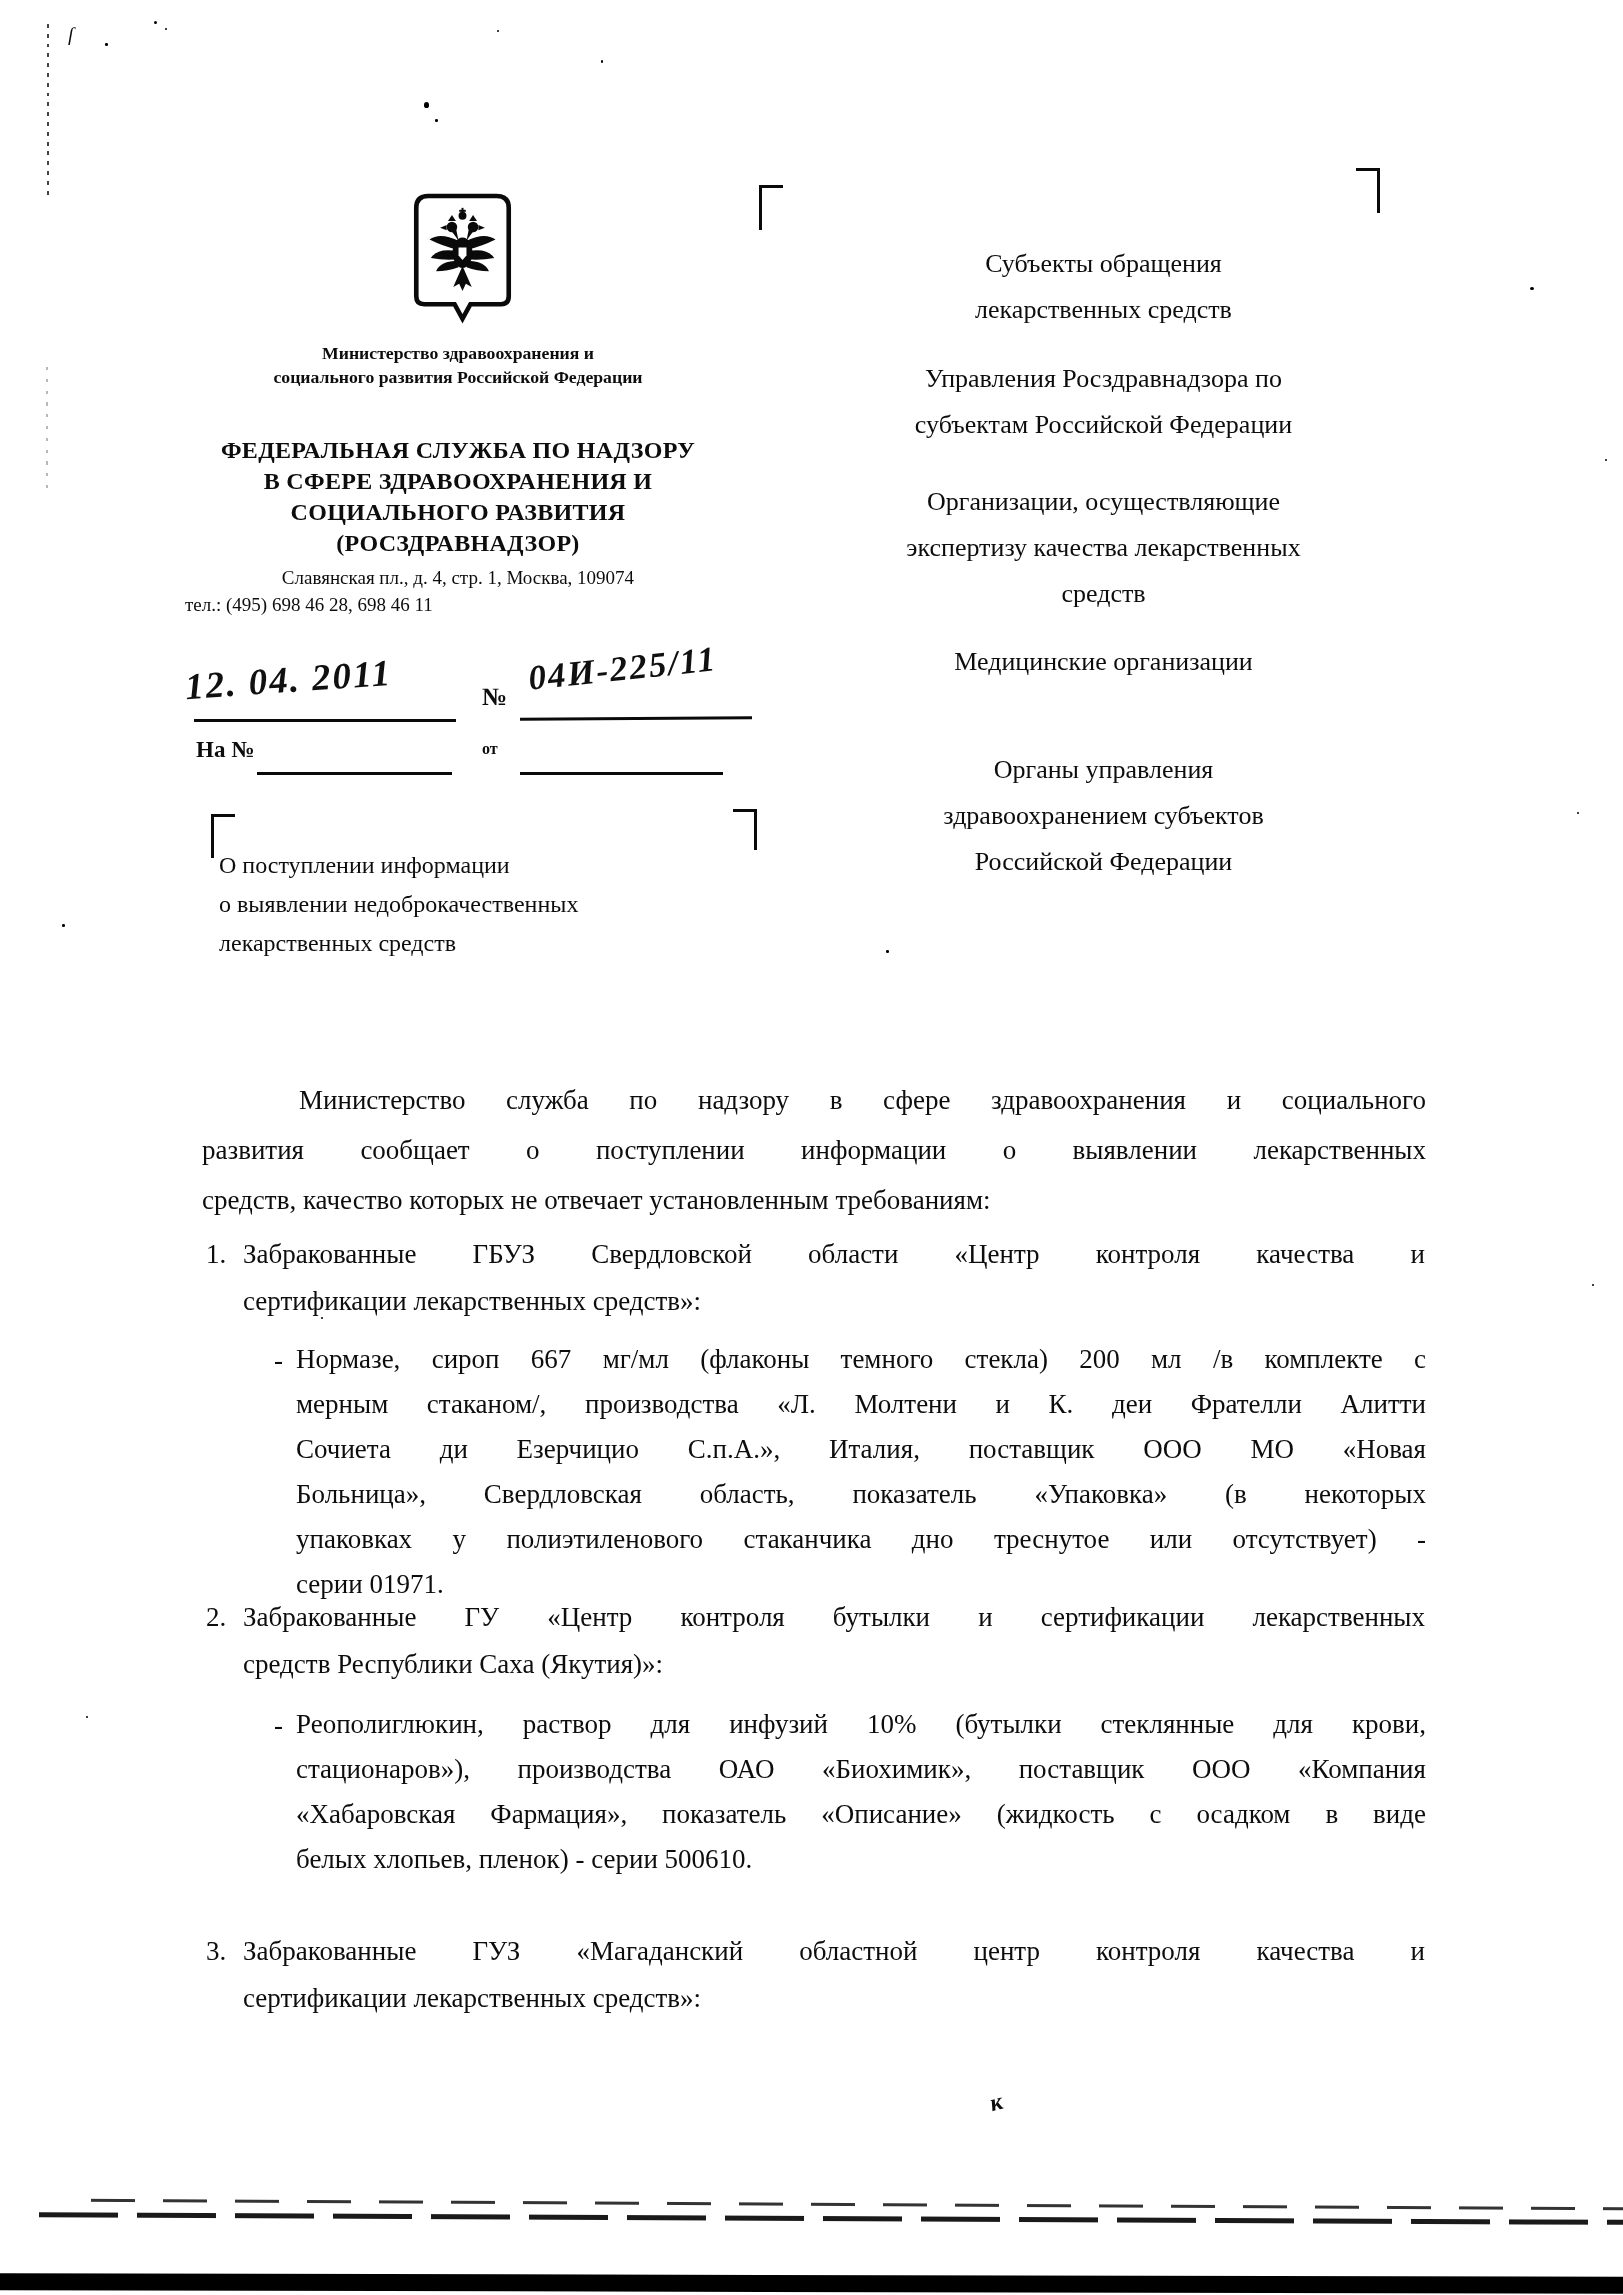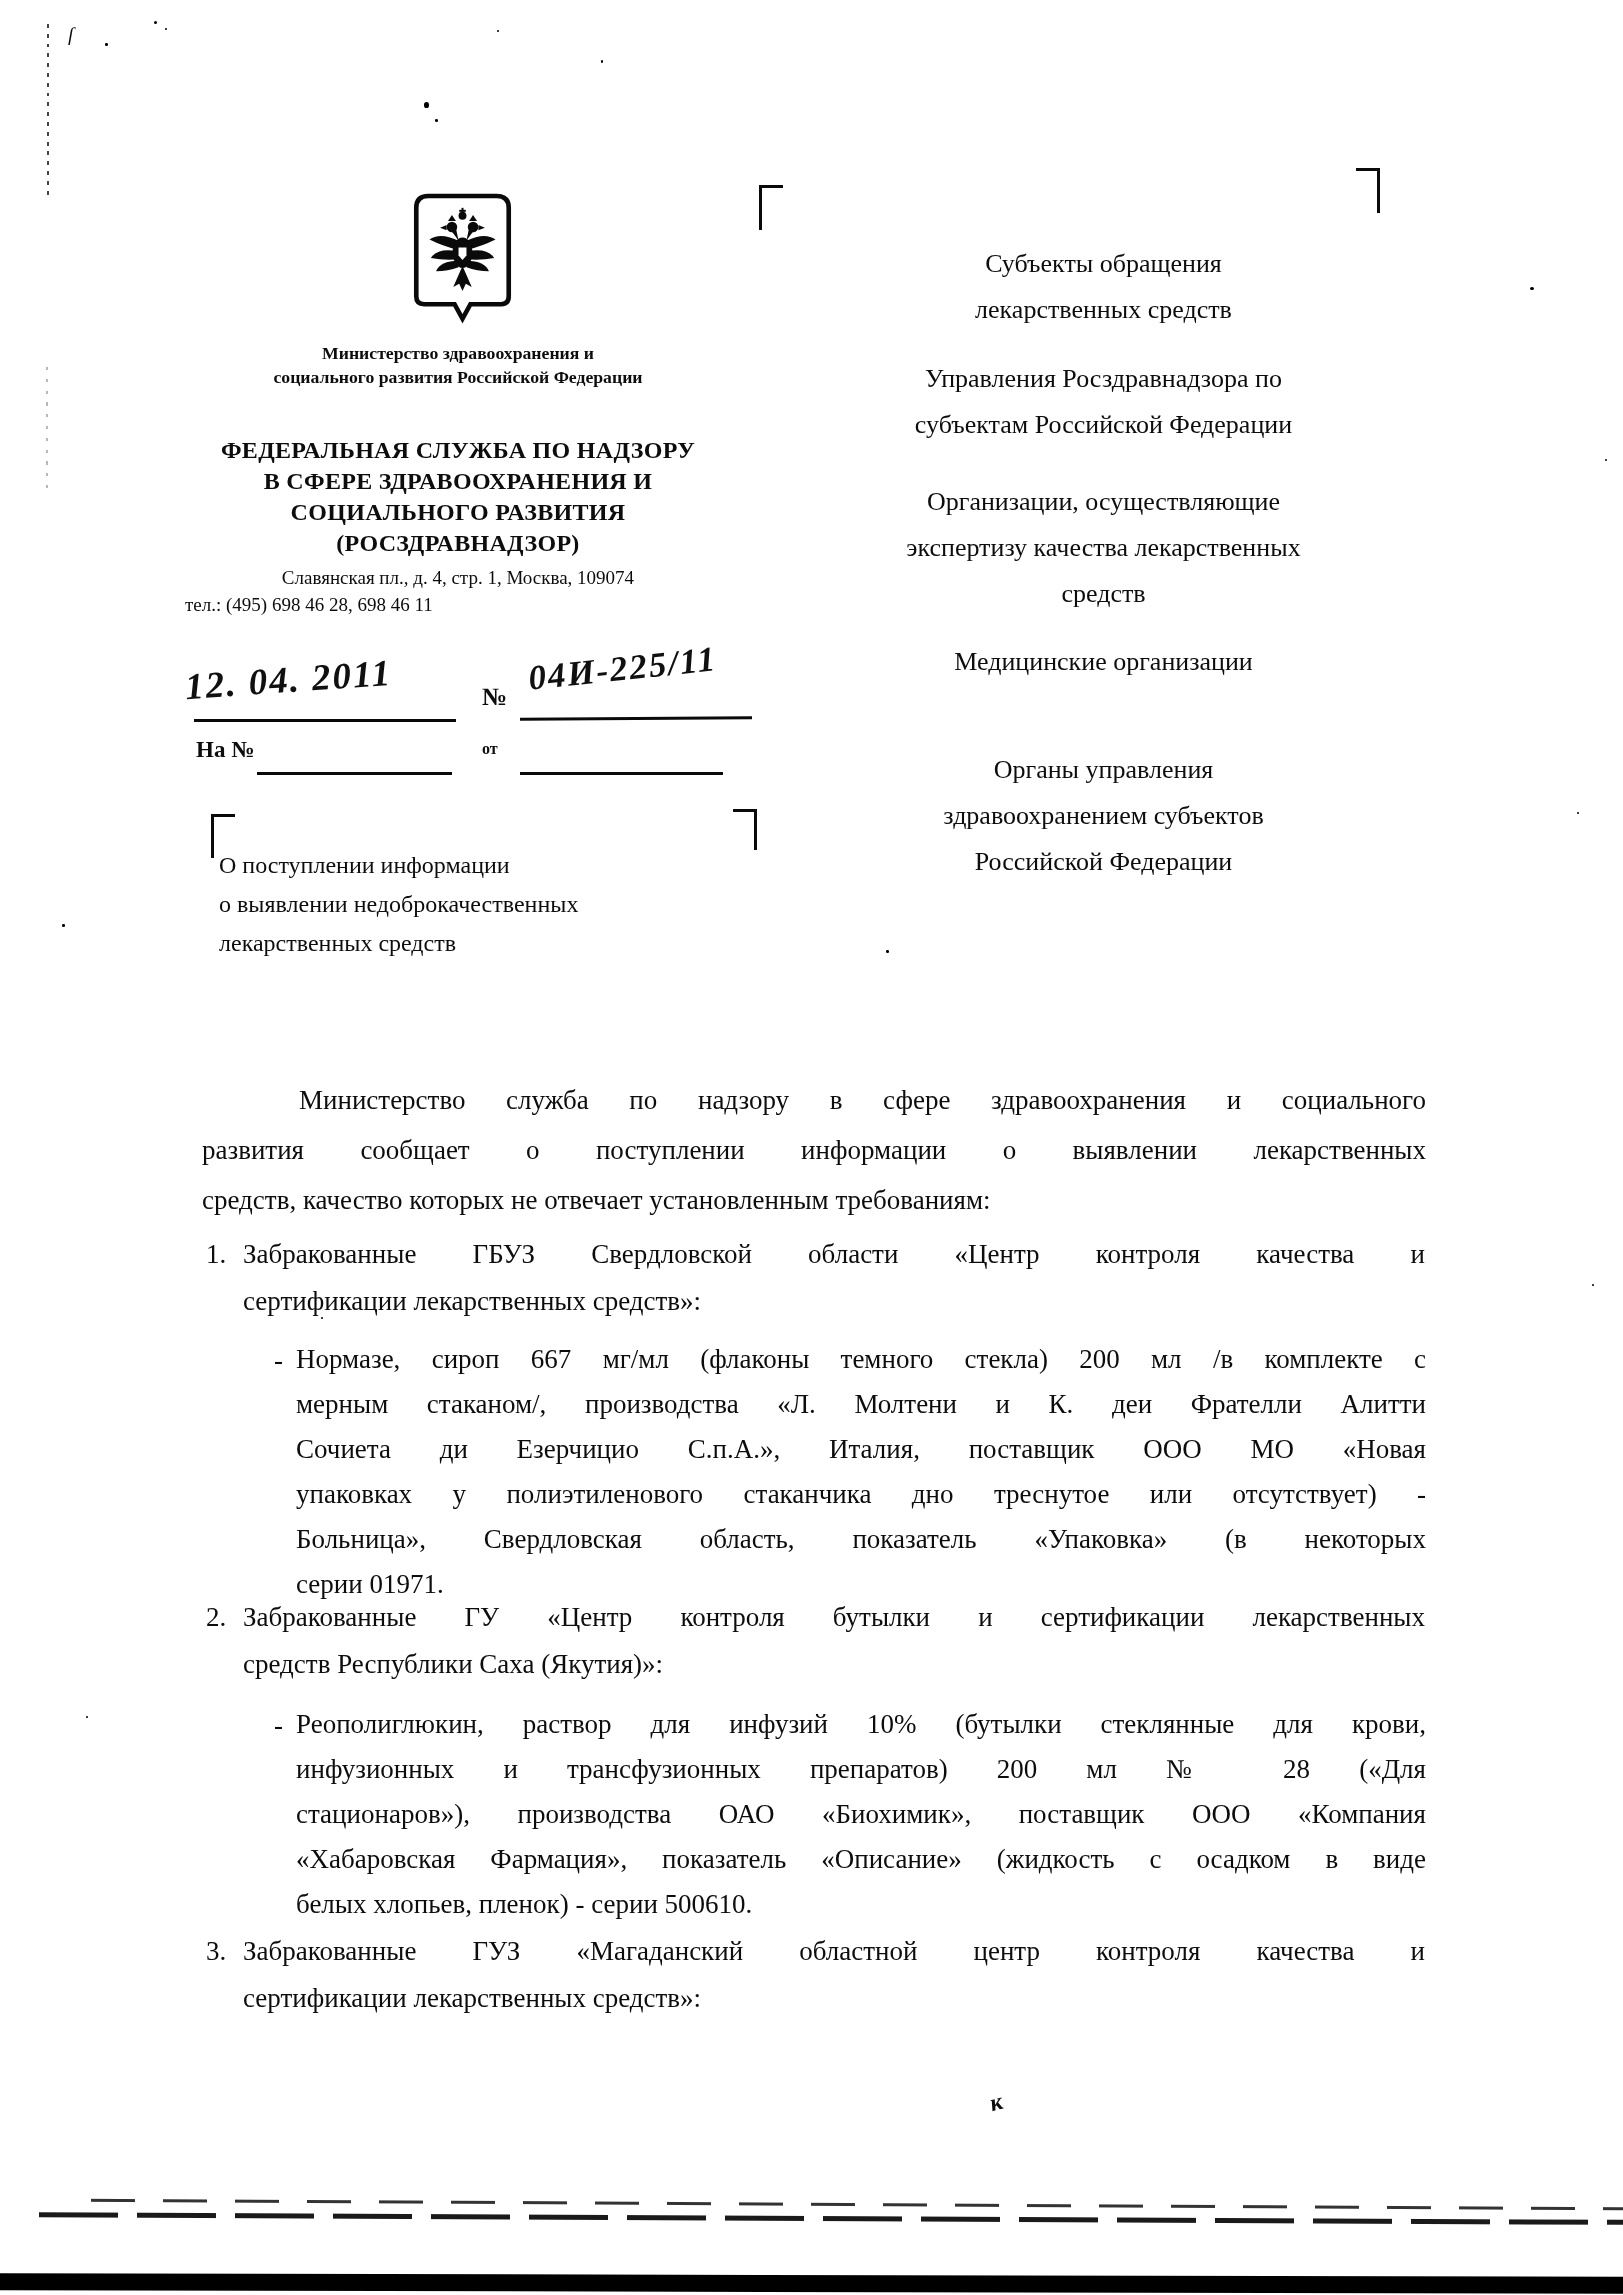--- a/index.html
+++ b/index.html
@@ -216,38 +216,37 @@
         <div class="tline">Забракованные ГБУЗ Свердловской области «Центр контроля качества и</div>
         <div class="tline tline-last">сертификации лекарственных средств»:</div>
       </div>
   </div>
   <div class="entry entry-1">
     <span class="entry-mark">-</span>
     <div>
         <div class="tline">Нормазе, сироп 667 мг/мл (флаконы темного стекла) 200 мл /в комплекте с</div>
         <div class="tline">мерным стаканом/, производства «Л. Молтени и К. деи Фрателли Алитти</div>
         <div class="tline">Сочиета ди Езерчицио С.п.А.», Италия, поставщик ООО МО «Новая</div>
+        <div class="tline">Больница», Свердловская область, показатель «Упаковка» (в некоторых</div>
         <div class="tline">упаковках у полиэтиленового стаканчика дно треснутое или отсутствует) -</div>
-        <div class="tline">Больница», Свердловская область, показатель «Упаковка» (в некоторых</div>
         <div class="tline tline-last">серии 01971.</div>
       </div>
   </div>
 
   <div class="item item-2">
     <span class="item-num">2.</span>
     <div>
         <div class="tline">Забракованные ГУ «Центр контроля бутылки и сертификации лекарственных</div>
         <div class="tline tline-last">средств Республики Саха (Якутия)»:</div>
       </div>
   </div>
   <div class="entry entry-2">
     <span class="entry-mark">-</span>
     <div>
         <div class="tline">Реополиглюкин, раствор для инфузий 10% (бутылки стеклянные для крови,</div>
-        <div class="tline">инфузионных и трансфузионных препаратов) 200 мл № 28 («Для</div>
         <div class="tline">стационаров»), производства ОАО «Биохимик», поставщик ООО «Компания</div>
         <div class="tline">«Хабаровская Фармация», показатель «Описание» (жидкость с осадком в виде</div>
         <div class="tline tline-last">белых хлопьев, пленок) - серии 500610.</div>
       </div>
   </div>
 
   <div class="item item-3">
     <span class="item-num">3.</span>
     <div>
         <div class="tline">Забракованные ГУЗ «Магаданский областной центр контроля качества и</div>

